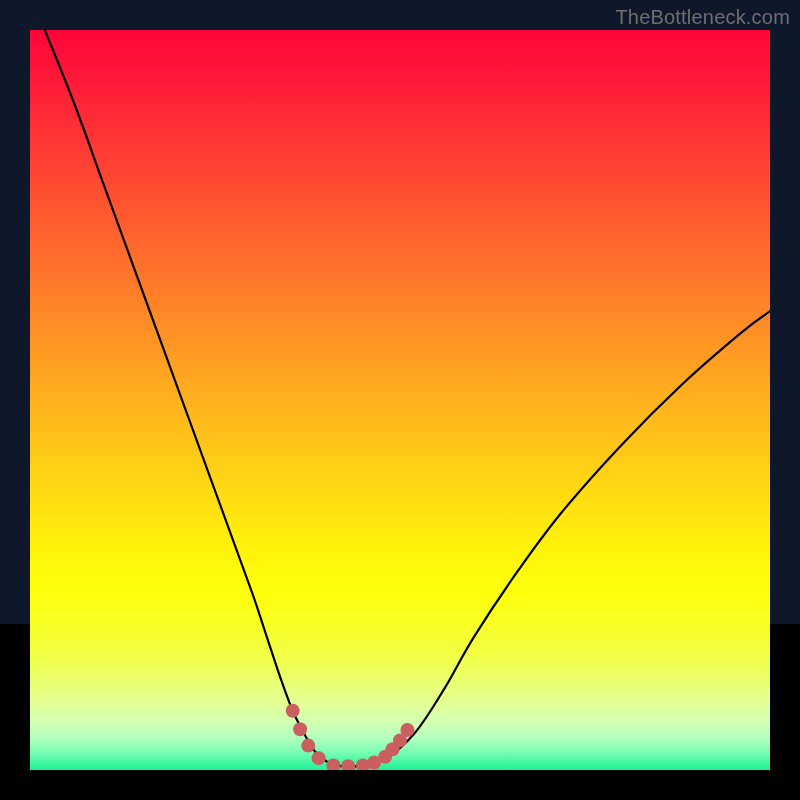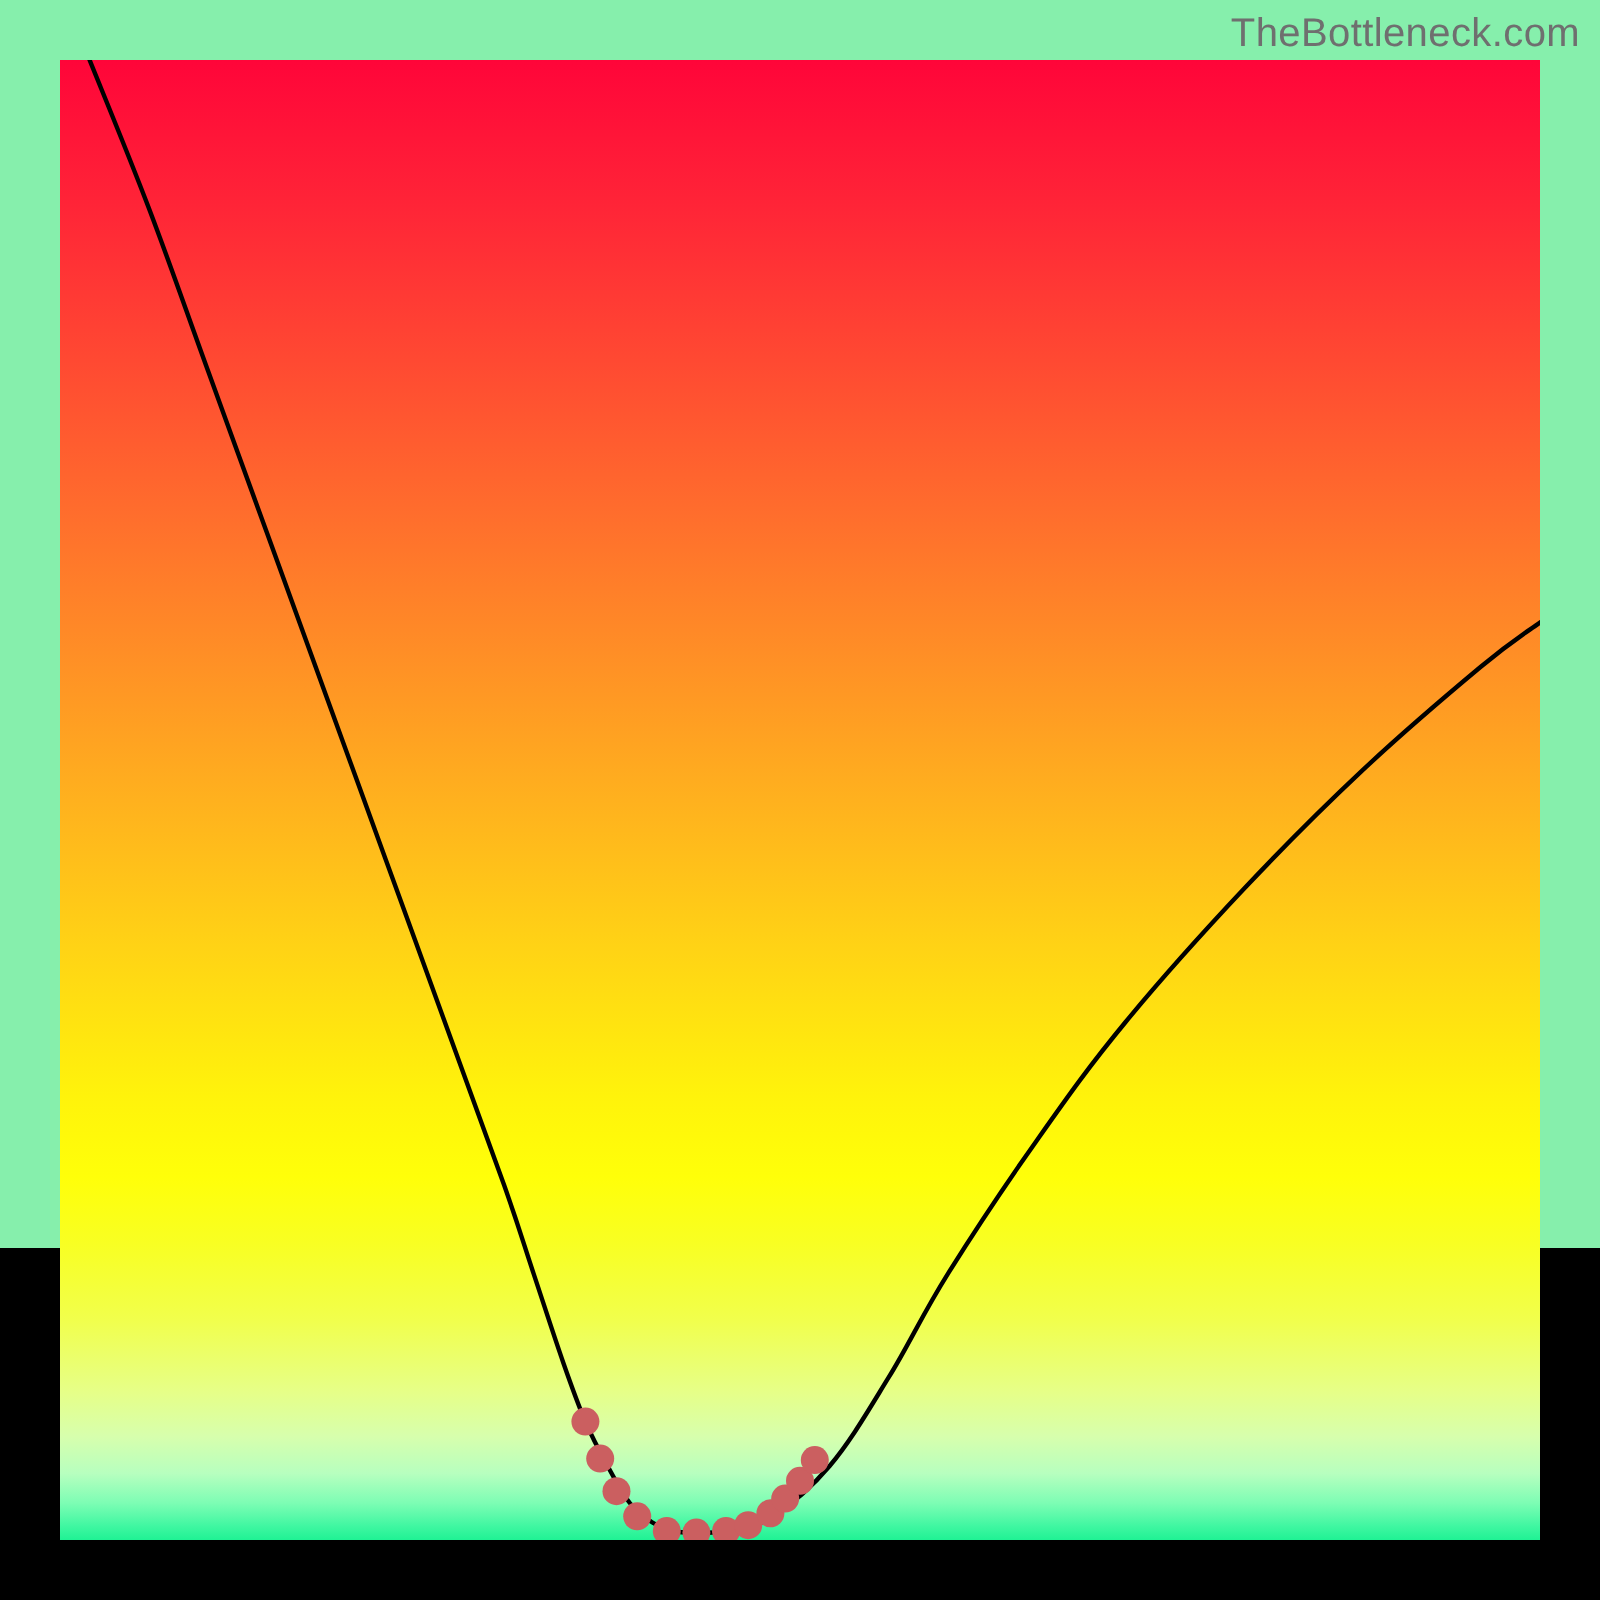--- a/index.html
+++ b/index.html
@@ -8,21 +8,21 @@
     width: 800px;
     height: 800px;
     background: #000000;
     overflow: hidden;
     font-family: Arial, Helvetica, sans-serif;
   }
   .frame {
     position: relative;
     width: 800px;
     height: 624px;
-    background: #86efac;
+    background: #0f172a;
   }
   .plot-area {
     position: absolute;
     left: 30px;
     top: 30px;
     width: 740px;
     height: 740px;
     overflow: hidden;
   }
   .gradient-bg {

